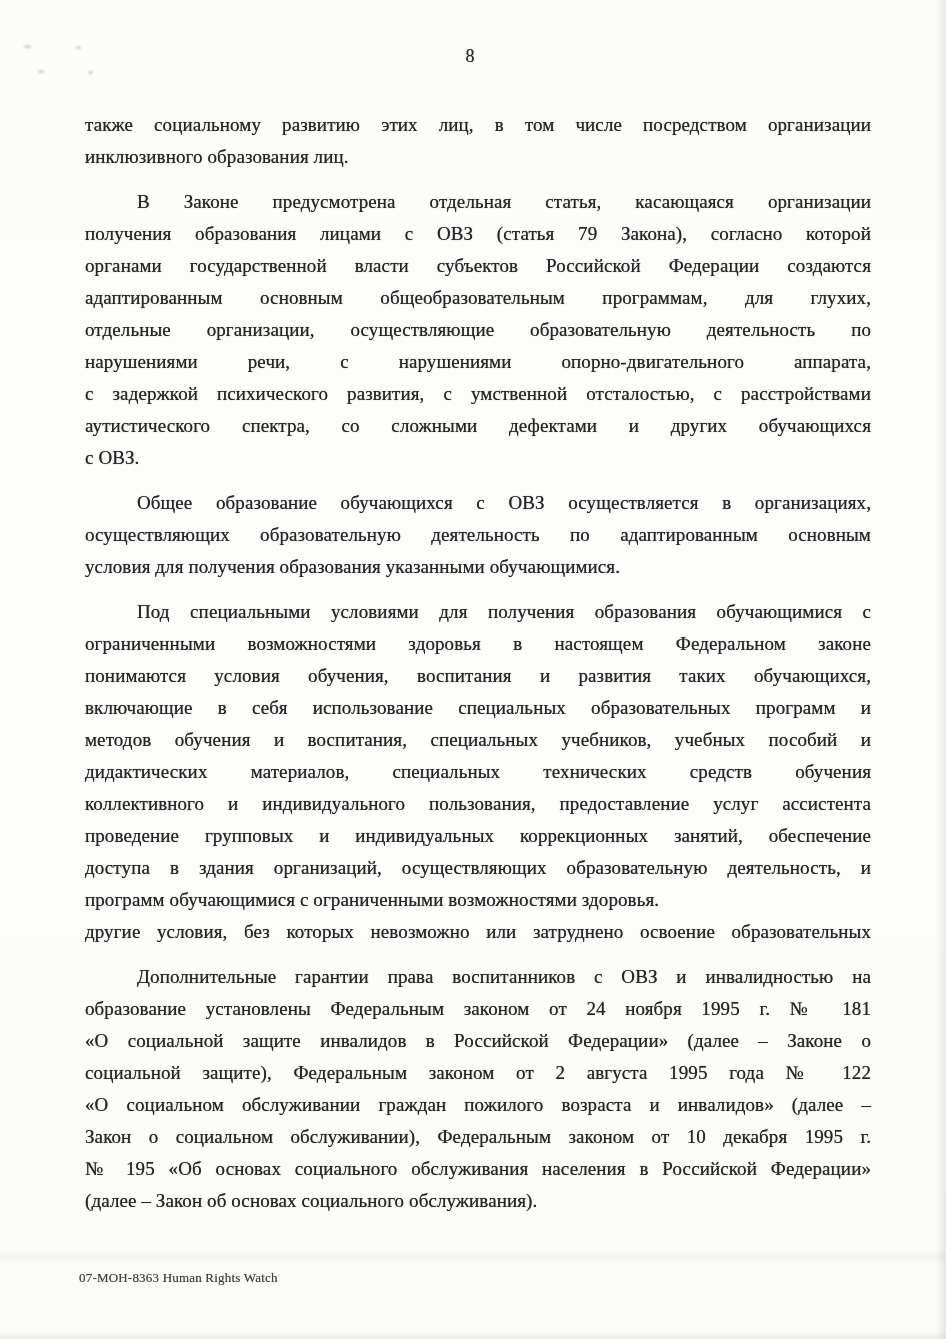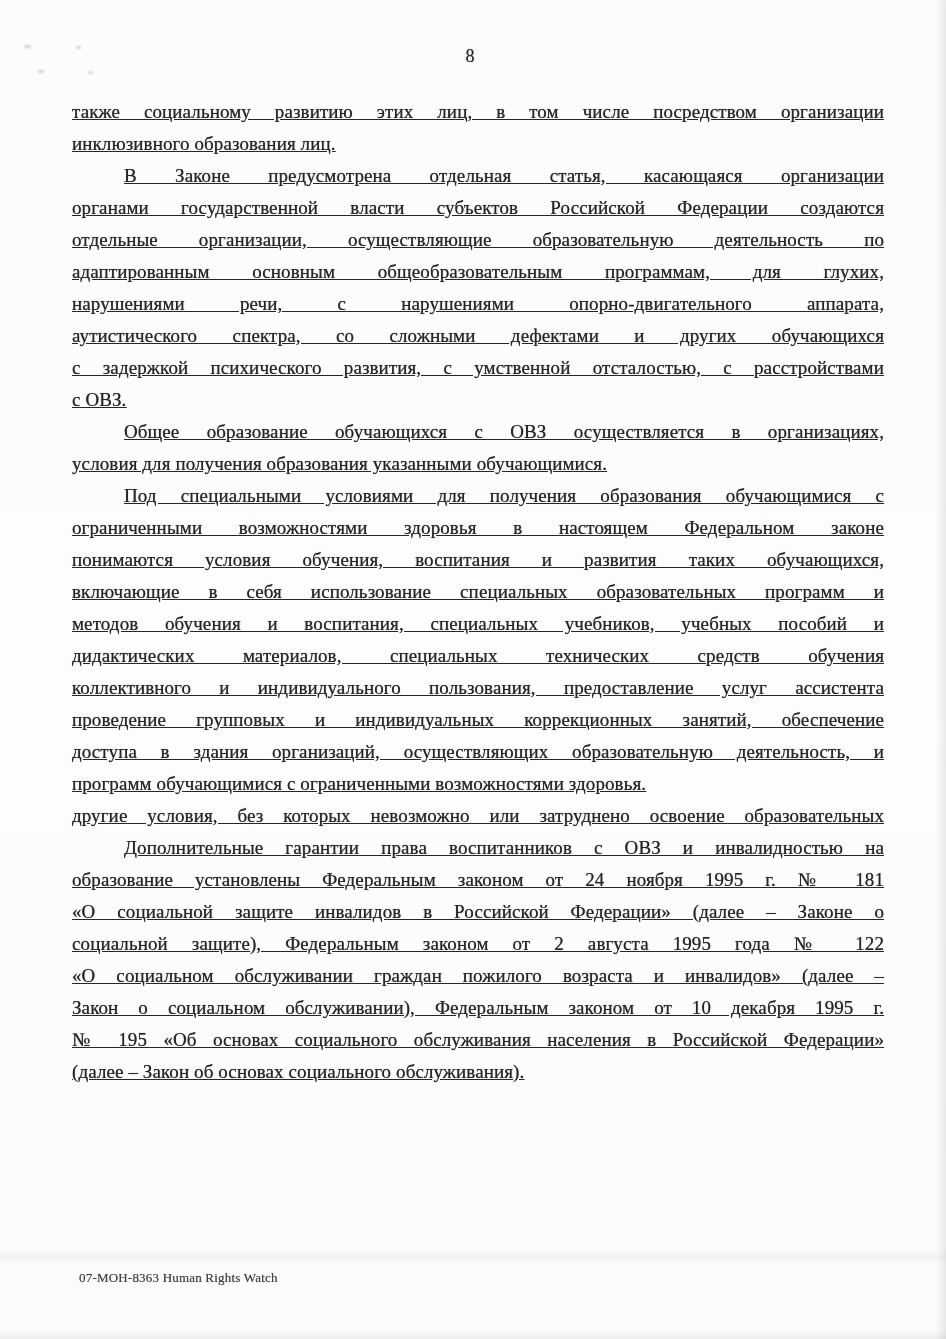--- a/index.html
+++ b/index.html
@@ -49,21 +49,21 @@
   .body-text {
     position: absolute;
     top: 96px; left: 72px;
     width: 812px;
     font-size: 19px;
     line-height: 32px;
     color: #262626;
     text-shadow: 0 0 0.8px rgba(40,40,40,0.78);
     letter-spacing: 0.1px;
   }
-  .para { margin: 0; text-decoration: underline; }
+  .para { margin: 13px; }
   .line {
     text-align: justify;
     text-align-last: justify;
     text-justify: inter-word;
   }
   .line.last { text-align-last: left; }
   .line.first-indent { text-indent: 52px; }
 
   .footer-stamp {
     position: absolute;
@@ -89,30 +89,32 @@
 
   <div class="page-number">8</div>
 
   <div class="body-text">
       <div class="para">
         <div class="line">также социальному развитию этих лиц, в том числе посредством организации</div>
         <div class="line last">инклюзивного образования лиц.</div>
       </div>
       <div class="para">
         <div class="line first-indent">В Законе предусмотрена отдельная статья, касающаяся организации</div>
+        <div class="line">получения образования лицами с ОВЗ (статья 79 Закона), согласно которой</div>
         <div class="line">органами государственной власти субъектов Российской Федерации создаются</div>
+        <div class="line">адаптированным основным общеобразовательным программам, для глухих,</div>
         <div class="line">отдельные организации, осуществляющие образовательную деятельность по</div>
-        <div class="line">адаптированным основным общеобразовательным программам, для глухих,</div>
         <div class="line">нарушениями речи, с нарушениями опорно-двигательного аппарата,</div>
+        <div class="line">с задержкой психического развития, с умственной отсталостью, с расстройствами</div>
         <div class="line">аутистического спектра, со сложными дефектами и других обучающихся</div>
-        <div class="line">с задержкой психического развития, с умственной отсталостью, с расстройствами</div>
         <div class="line last">с ОВЗ.</div>
       </div>
       <div class="para">
         <div class="line first-indent">Общее образование обучающихся с ОВЗ осуществляется в организациях,</div>
+        <div class="line">осуществляющих образовательную деятельность по адаптированным основным</div>
         <div class="line last">условия для получения образования указанными обучающимися.</div>
       </div>
       <div class="para">
         <div class="line first-indent">Под специальными условиями для получения образования обучающимися с</div>
         <div class="line">ограниченными возможностями здоровья в настоящем Федеральном законе</div>
         <div class="line">понимаются условия обучения, воспитания и развития таких обучающихся,</div>
         <div class="line">включающие в себя использование специальных образовательных программ и</div>
         <div class="line">методов обучения и воспитания, специальных учебников, учебных пособий и</div>
         <div class="line">дидактических материалов, специальных технических средств обучения</div>
         <div class="line">коллективного и индивидуального пользования, предоставление услуг ассистента</div>

